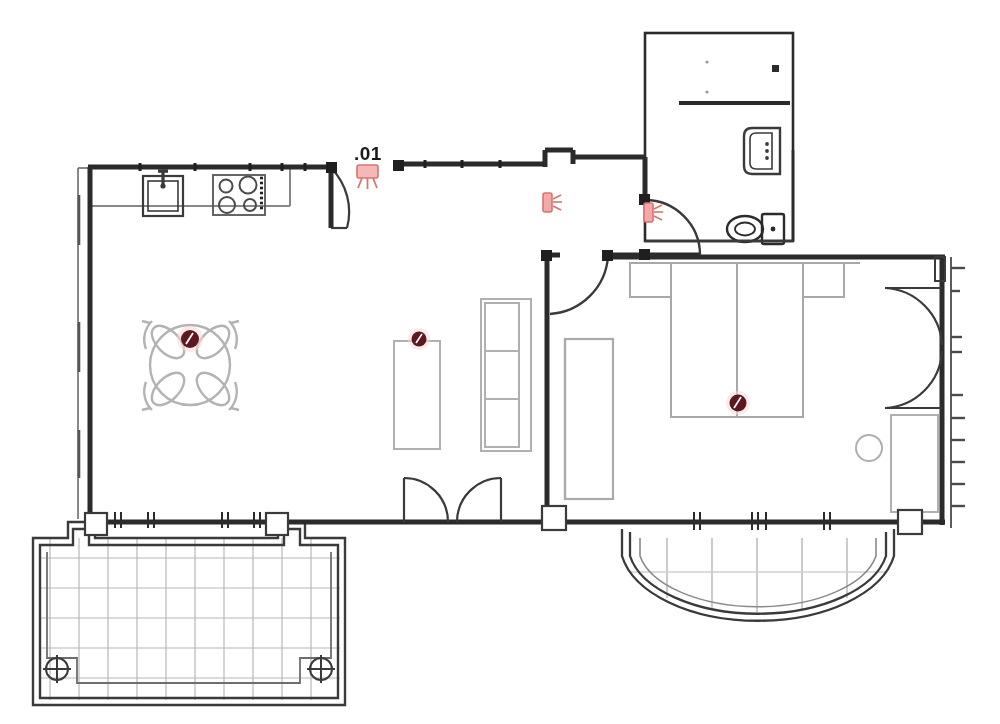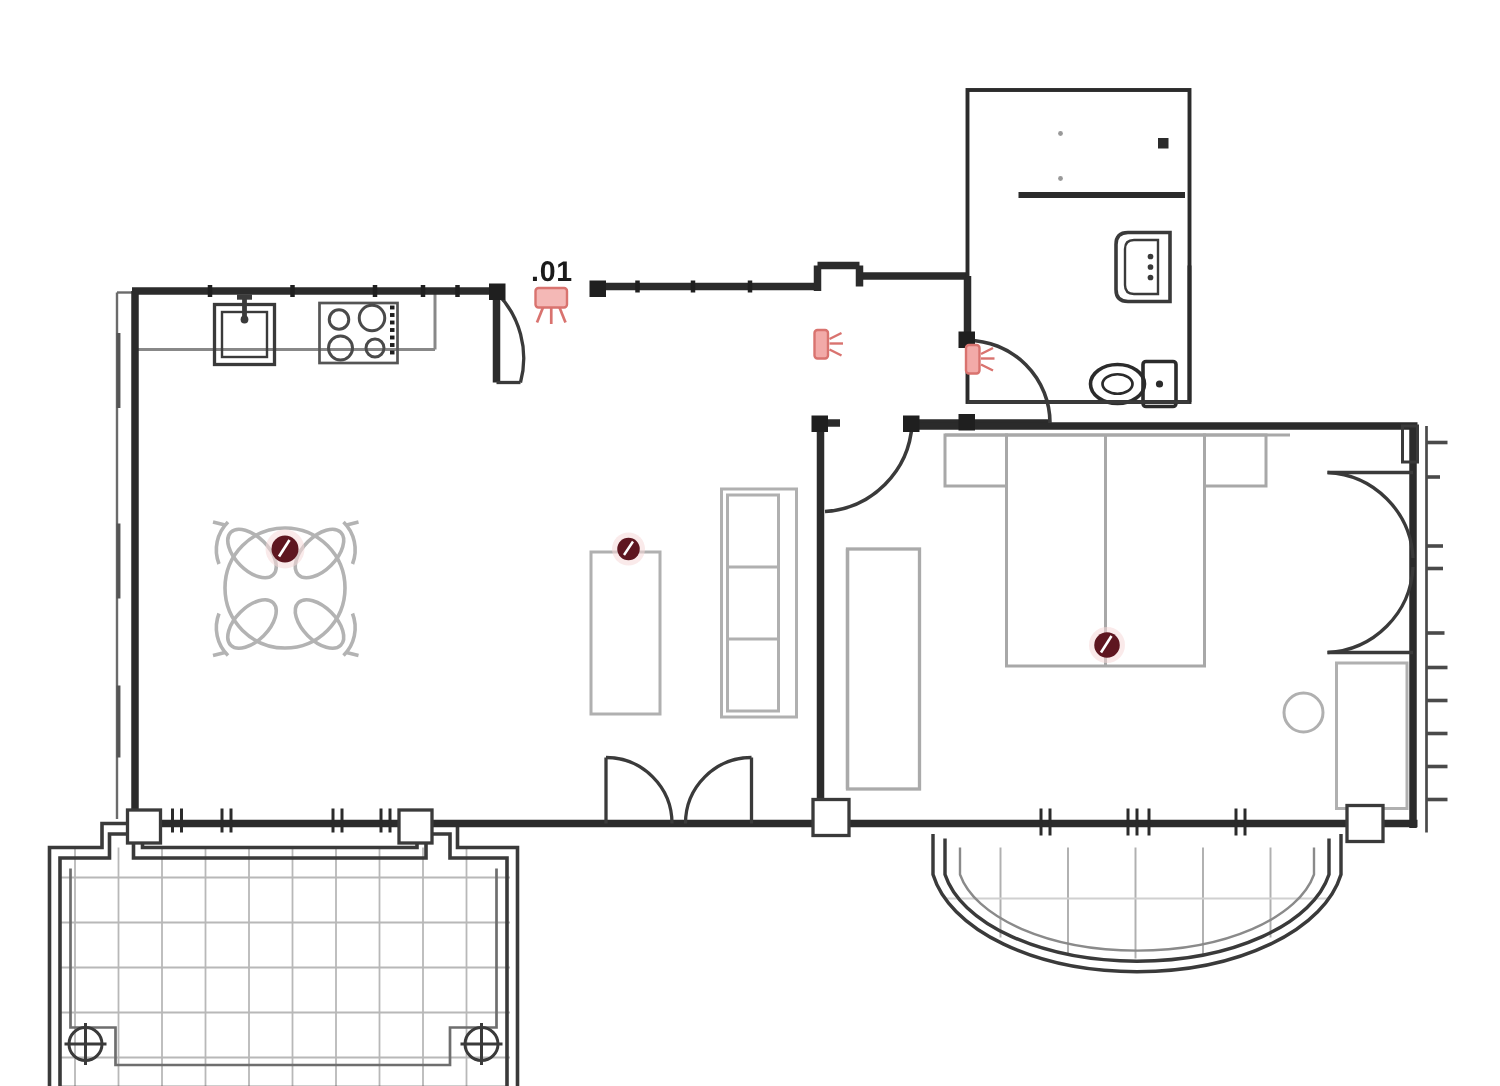--- a/index.html
+++ b/index.html
@@ -11,21 +11,20 @@
     width: 1000px;
     height: 724px;
     font-family: "Liberation Sans", sans-serif;
     overflow: hidden;
   }
   #plan-root {
     position: relative;
     width: 1000px;
     height: 612px;
     background: #ffffff;
-    margin-top: 27px;
   }
   #floorplan-svg {
     display: block;
     width: 1000px;
     height: 724px;
   }
   .room-label-text {
     font-family: "Liberation Sans", sans-serif;
     font-size: 19px;
     font-weight: 700;

